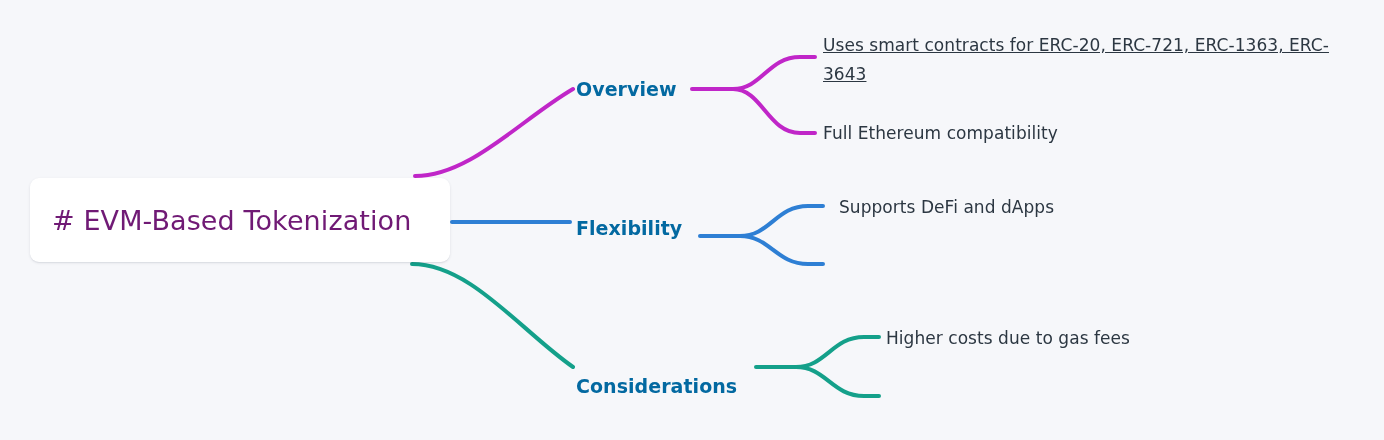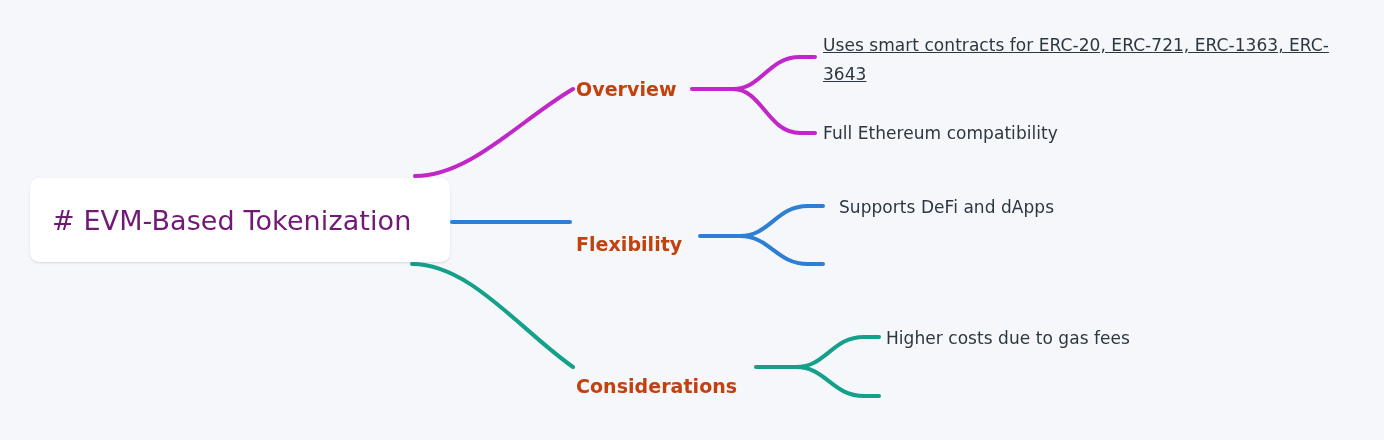--- a/index.html
+++ b/index.html
@@ -57,27 +57,27 @@
     color: #701a75;
     letter-spacing: 0.1px;
     white-space: nowrap;
   }
 
   
   .branch-label {
     position: absolute;
     font-size: 19px;
     font-weight: 700;
-    color: #c2410c;
+    color: #0369a1;
     white-space: nowrap;
     letter-spacing: 0.05px;
     transform: translateY(-50%);
   }
   .branch-overview       { left: 576px; top: 89px; }
-  .branch-flexibility    { left: 576px; top: 244px; }
+  .branch-flexibility    { left: 576px; top: 228px; }
   .branch-considerations { left: 576px; top: 386px; }
 
   
   .leaf-label {
     position: absolute;
     font-size: 17px;
     font-weight: 400;
     color: #2c3742;
     line-height: 29px;
     letter-spacing: 0.05px;

